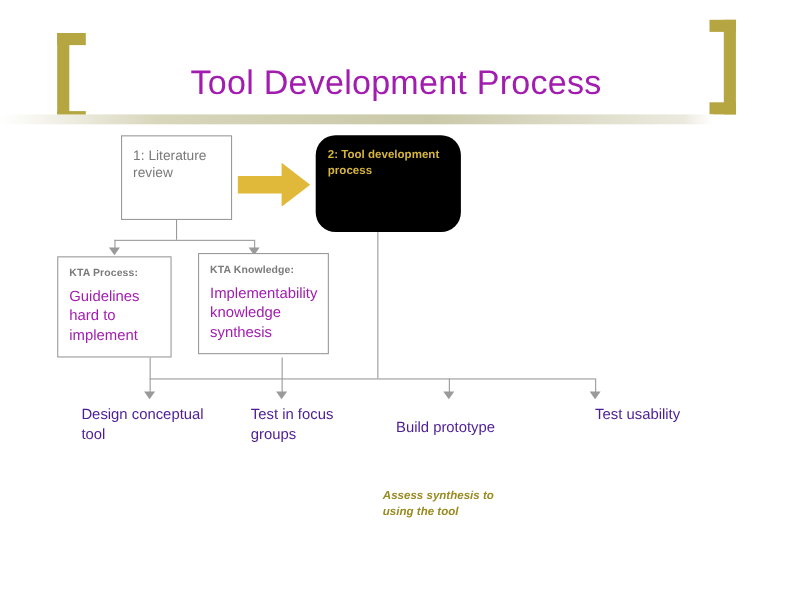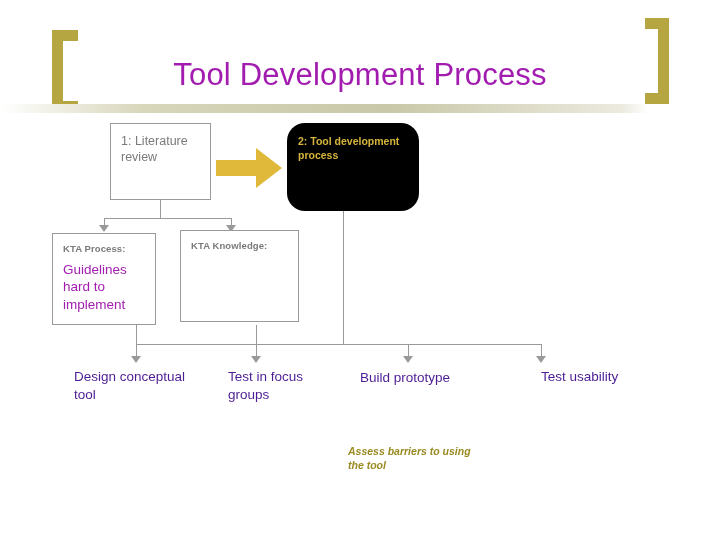--- a/index.html
+++ b/index.html
@@ -118,21 +118,21 @@
   #box-literature { left: 110px;  top: 123px; width: 101px; height: 77px; }
   #box-tooldev    { left: 287px;  top: 123px; width: 132px; height: 88px; border-radius: 18px; }
   #box-ktaproblem { left: 52px;   top: 233px; width: 104px; height: 92px; }
   #box-ktaknow    { left: 166px;  top: 230px; width: 119px; height: 92px; margin-left: 14px; }
 
   .free-label {
     position: absolute;
   }
   #lbl-design   { left: 74px;  top: 368px; width: 130px; }
   #lbl-focus    { left: 228px; top: 368px; width: 110px; }
-  #lbl-proto    { left: 360px; top: 369px; width: 120px; }
+  #lbl-proto    { left: 360px; top: 380px; width: 120px; }
   #lbl-usab     { left: 496px; top: 368px; width: 80px; margin-left: 45px; }
   #lbl-assess   { left: 348px; top: 444px; width: 130px; }
 
   
   .line {
     position: absolute;
     background: #9a9a9a;
   }
   .vline { width: 1px; }
   .hline { height: 1px; }
@@ -185,20 +185,21 @@
   <div class="arrowhead" style="left:99px; top:225px;"></div>
   <div class="arrowhead" style="left:226px; top:225px;"></div>
 
   <div class="box" id="box-ktaproblem">
     <p class="lbl lbl-gray9b">KTA Process:</p>
     <p class="lbl lbl-gray14" style="margin-top:6px;">Guidelines hard to implement</p>
   </div>
 
   <div class="box" id="box-ktaknow">
     <p class="lbl lbl-gray9b">KTA Knowledge:</p>
+    <p class="lbl lbl-gray14" style="margin-top:6px;">Implementability knowledge synthesis</p>
   </div>
 
   <div class="line vline" style="left:343px; top:211px; height:133px;"></div>
 
   <div class="line vline" style="left:136px; top:325px; height:19px;"></div>
   <div class="line vline" style="left:256px; top:325px; height:19px;"></div>
 
   <div class="line hline" style="left:136px; top:344px; width:405px;"></div>
   <div class="line vline" style="left:136px; top:344px; height:14px;"></div>
   <div class="line vline" style="left:256px; top:344px; height:14px;"></div>
@@ -217,16 +218,16 @@
     <p class="lbl lbl-black14">Test in focus groups</p>
   </div>
   <div class="free-label" id="lbl-proto">
     <p class="lbl lbl-black14">Build prototype</p>
   </div>
   <div class="free-label" id="lbl-usab">
     <p class="lbl lbl-black14">Test usability</p>
   </div>
 
   <div class="free-label" id="lbl-assess">
-    <p class="lbl lbl-olive-italic">Assess barriers to using the tool</p>
+    <p class="lbl lbl-olive-italic">Assess synthesis to using the tool</p>
   </div>
 
 </div>
 
 </body></html>

